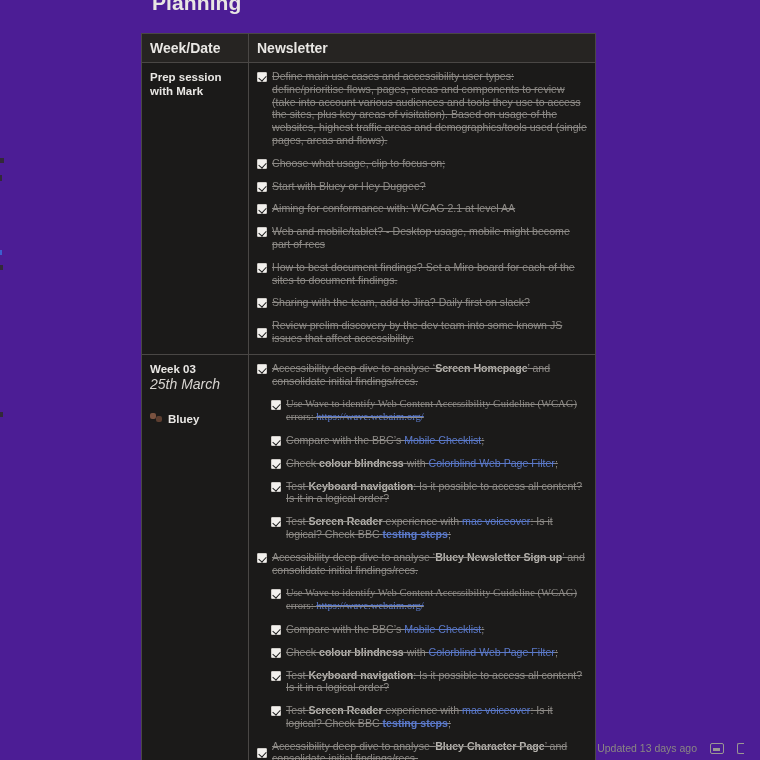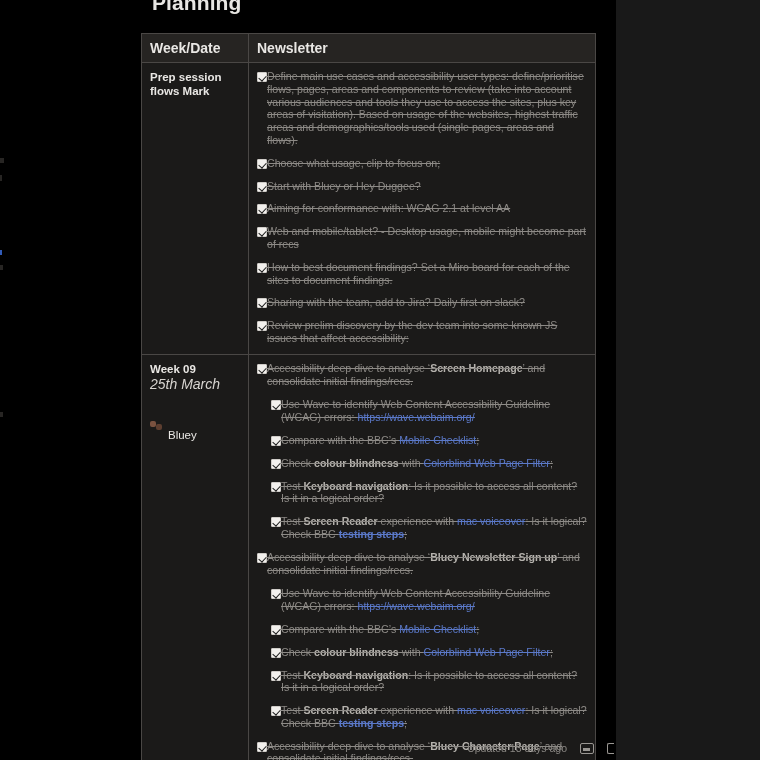--- a/index.html
+++ b/index.html
@@ -6,22 +6,22 @@
   html, body {
     margin: 0; padding: 0;
     width: 760px; height: 760px;
     background: #191919;
     overflow: hidden;
     font-family: "Liberation Sans", sans-serif;
   }
 
   #page {
     position: relative;
-    width: 616px; height: 760px;
-    background: #000000;
+    width: 760px; height: 760px;
+    background: #4c1d95;
   }
 
   
   .edge-sliver {
     position: absolute;
     left: 0;
     background: #2e2b29;
     opacity: .85;
   }
   .edge-sliver.s1 { top: 158px; width: 4px; height: 5px; }
@@ -101,40 +101,40 @@
   .week-tag .tag-avatar i {
     position: absolute;
     display: block;
     background: #6e4b3a;
     border-radius: 2px;
   }
   .week-tag .tag-avatar i.a { left:0; top:0; width:6px; height:6px; background:#7a5240;}
   .week-tag .tag-avatar i.b { left:6px; top:3px; width:6px; height:6px; background:#5d3e30;}
   .week-tag .tag-label {
     font-size: 11.5px;
-    font-weight: normal;
+    font-weight: bold;
     color: #e9e7e4;
     line-height: 12px;
-    margin-top: 16px;
   }
 
   
   ul.checklist {
     list-style: none;
     margin: 0;
     padding: 0;
   }
   li.check-item {
     display: flex;
     align-items: flex-start;
+    gap: 5px;
     margin-bottom: 10px;
   }
-  li.check-item:last-child { margin-bottom: 0; }
+  li.check-item:last-child { margin-bottom: 0; align-items: center; }
   li.check-item.group-gap { }
-  li.check-item.sub-first { margin-top: 11px; }
+  li.check-item.sub-first { margin-top: 11px; font-family: Liberation Serif, serif; }
 
   .checkbox {
     flex: 0 0 auto;
     width: 10px; height: 10px;
     margin-top: 2px;
     background: #f2f0ed;
     border: 1px solid #cfccc8;
     border-radius: 1px;
     position: relative;
   }
@@ -170,21 +170,21 @@
   }
 
   
   #status-bar {
     position: absolute;
     right: 0;
     bottom: 6px;
     display: flex;
     align-items: center;
     gap: 13px;
-    padding-right: 2px;
+    padding-right: 16px;
   }
   #status-bar .updated-text {
     font-size: 10.5px;
     color: #8a8783;
   }
   .sb-icon {
     width: 14px; height: 11px;
     border: 1.5px solid #9a9793;
     border-radius: 2px;
     position: relative;
@@ -224,21 +224,21 @@
     </colgroup>
     <thead>
       <tr>
         <th>Week/Date</th>
         <th>Newsletter</th>
       </tr>
     </thead>
     <tbody id="table-body">
         <tr>
           <td>
-            <div class="week-name">Prep session flows Mark</div>
+            <div class="week-name">Prep session with Mark</div>
           </td>
           <td>
             <ul class="checklist">
               <li class="check-item">
                 <span class="checkbox"></span>
                 <span class="item-text">Define main use cases and accessibility user types: define/prioritise flows, pages, areas and components to review (take into account various audiences and tools they use to access the sites, plus key areas of visitation). Based on usage of the websites, highest traffic areas and demographics/tools used (single pages, areas and flows).</span>
               </li>
               <li class="check-item">
                 <span class="checkbox"></span>
                 <span class="item-text">Choose what usage, clip to focus on;</span>
@@ -265,21 +265,21 @@
               </li>
               <li class="check-item">
                 <span class="checkbox"></span>
                 <span class="item-text">Review prelim discovery by the dev team into some known JS issues that affect accessibility:</span>
               </li>
             </ul>
           </td>
         </tr>
         <tr>
           <td>
-            <div class="week-name">Week 09</div>
+            <div class="week-name">Week 03</div>
             <div class="week-date">25th March</div>
             <div class="week-tag">
               <span class="tag-avatar">
                 <i class="a"></i>
                 <i class="b"></i>
               </span>
               <span class="tag-label">Bluey</span>
             </div>
           </td>
           <td>

